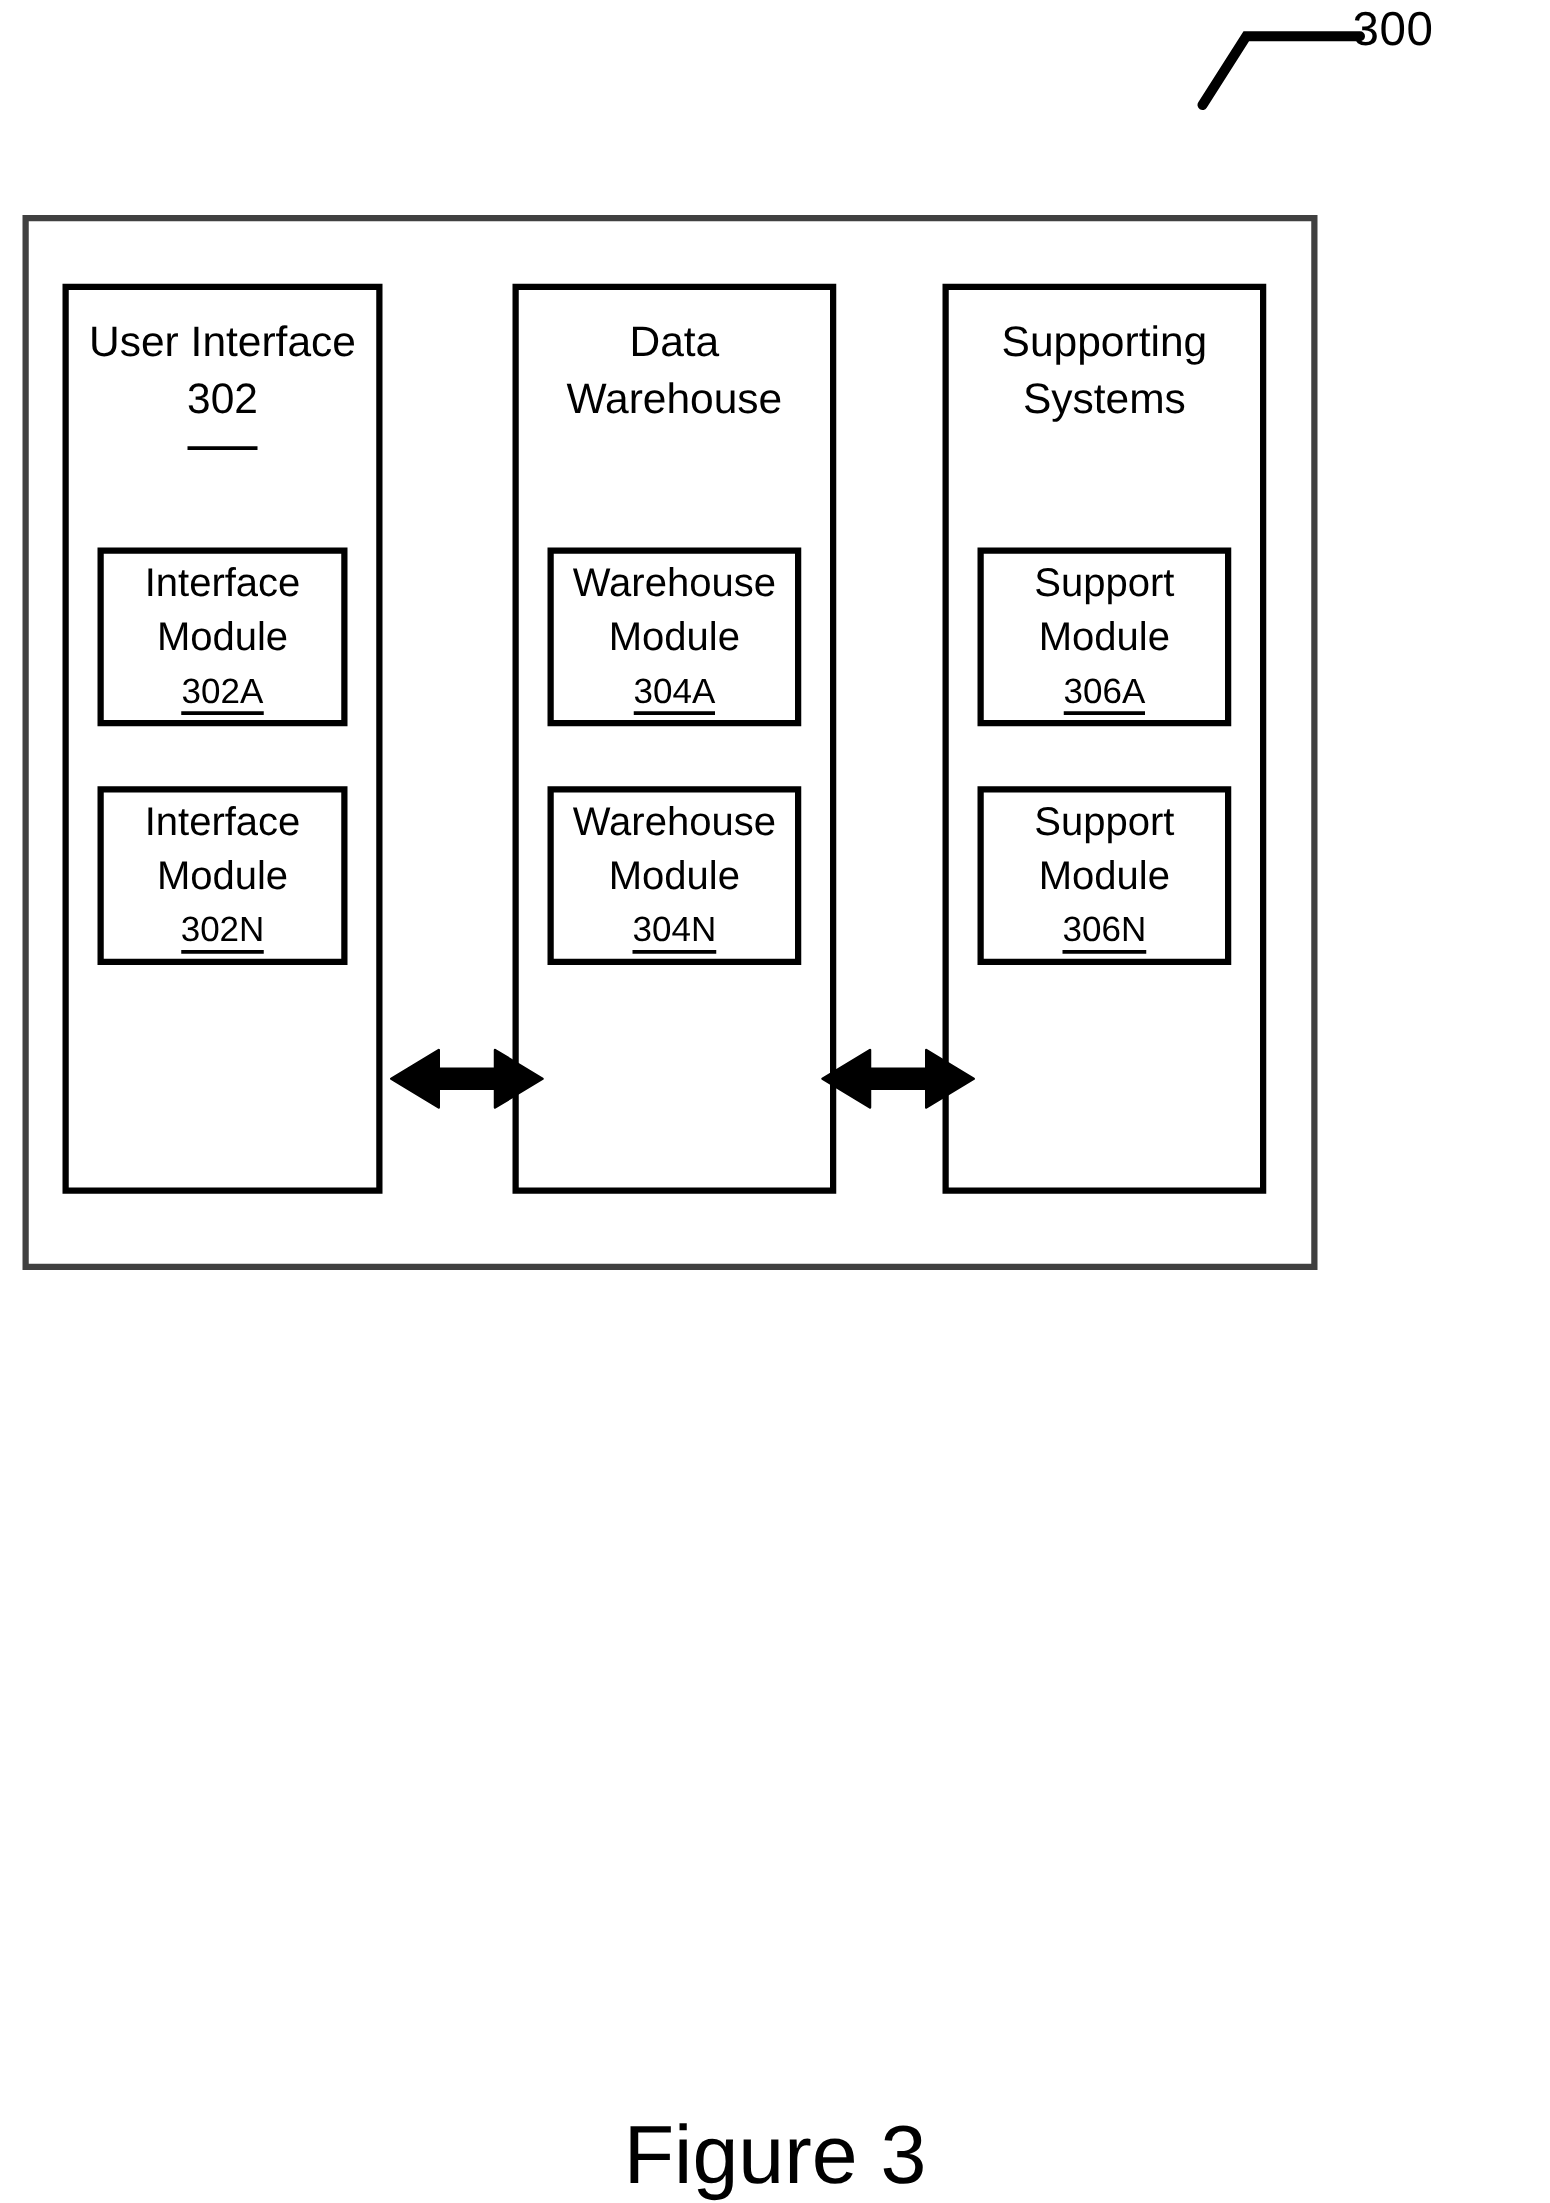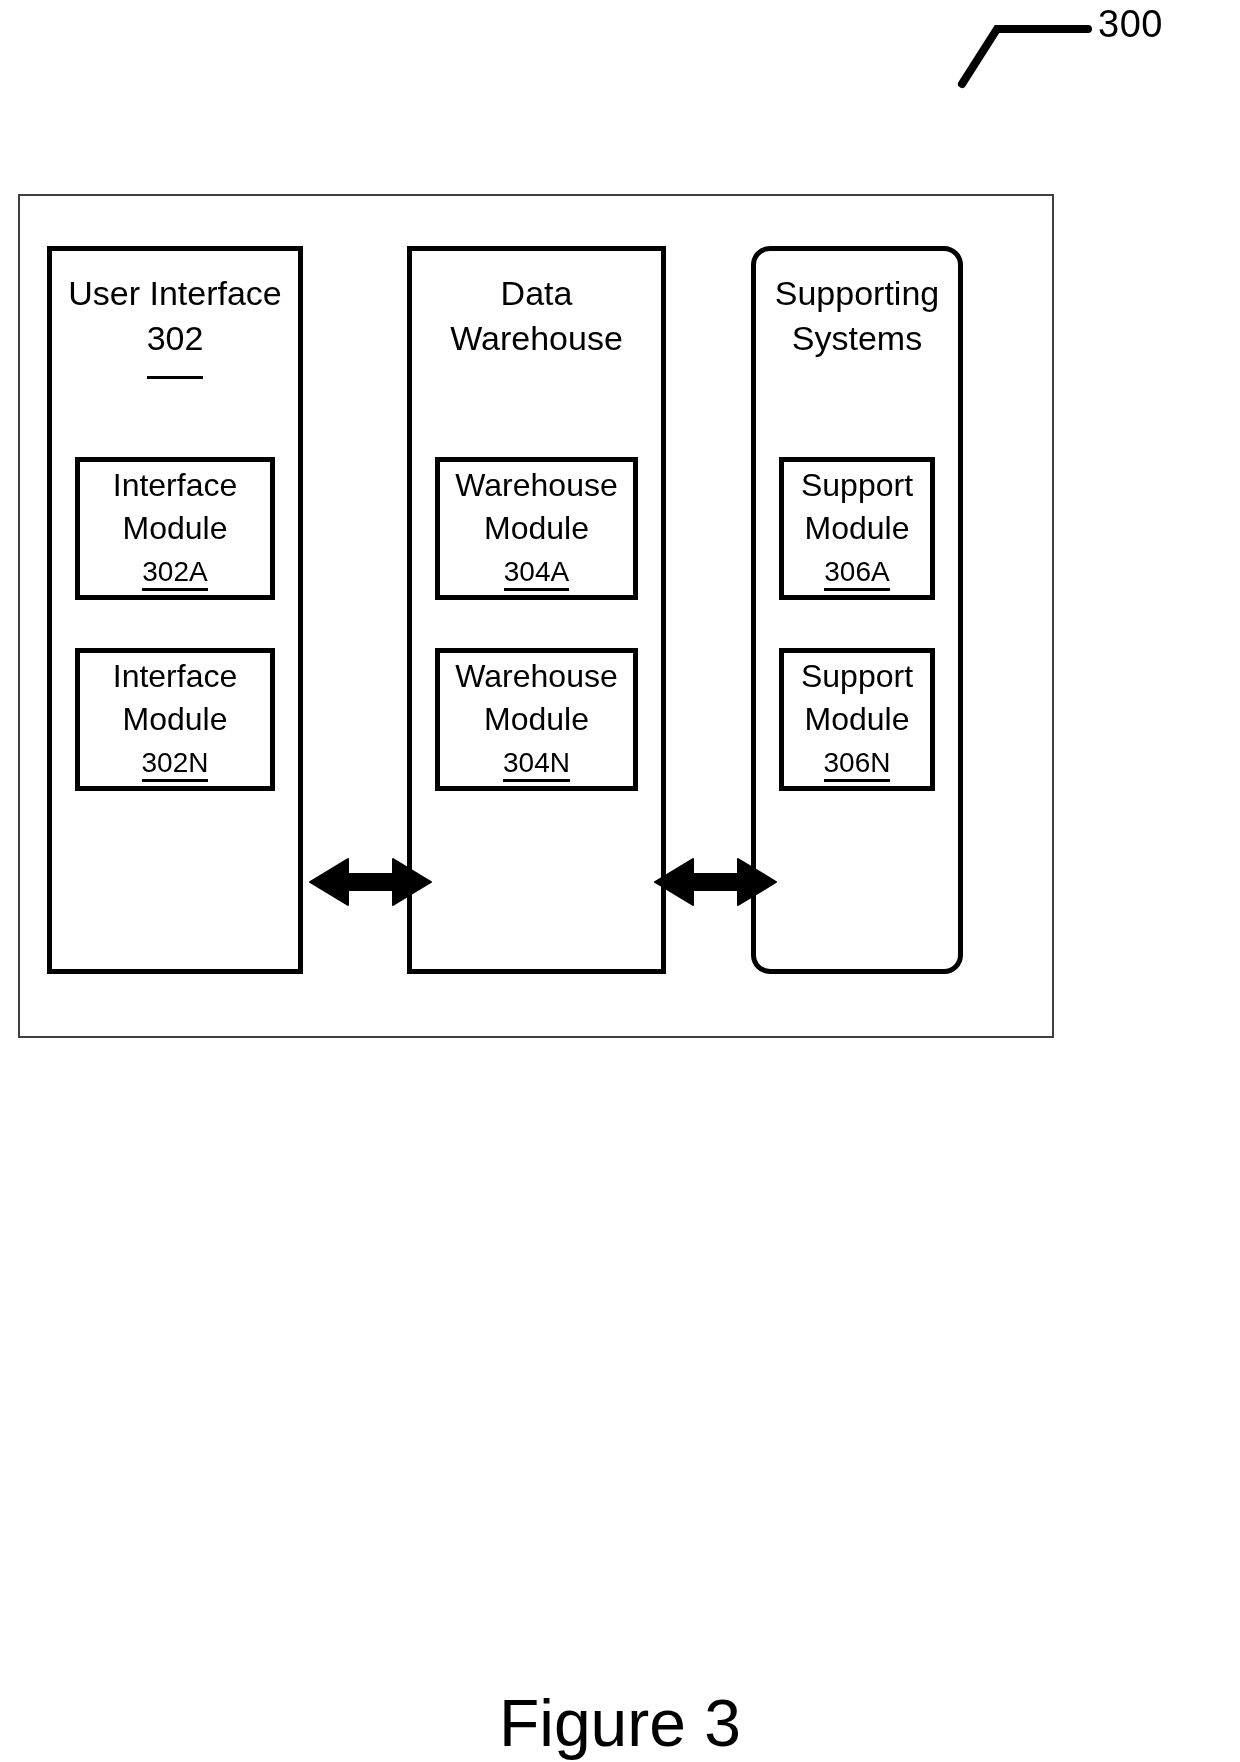--- a/index.html
+++ b/index.html
@@ -24,52 +24,52 @@
     width: 300px;
     height: 100px;
   }
   #ref-callout svg {
     position: absolute;
     left: 0;
     top: 0;
   }
   #ref-number {
     position: absolute;
-    left: 158px;
+    left: 142px;
     top: 3px;
     font-size: 38px;
     line-height: 1;
     letter-spacing: 0.5px;
     white-space: nowrap;
   }
 
   
   #system-boundary {
     position: absolute;
     left: 18px;
-    top: 194px;
+    top: 172px;
     width: 1036px;
     height: 844px;
-    border: 2px solid #404040;
+    border: 5px solid #404040;
     box-sizing: border-box;
   }
 
   
   .column {
     position: absolute;
     top: 50px;
     width: 256px;
     height: 728px;
     border: 5px solid #000;
     box-sizing: border-box;
     background: #fff;
   }
   #column-0 { left: 27px; }
   #column-1 { left: 387px; width: 259px; }
-  #column-2 { left: 731px; width: 212px; border-radius: 19px; }
+  #column-2 { left: 731px; width: 259px; }
 
   .column-header {
     text-align: center;
     font-size: 34px;
     line-height: 45px;
     padding-top: 20px;
     white-space: pre-line;
   }
   .column-ref {
     text-align: center;

